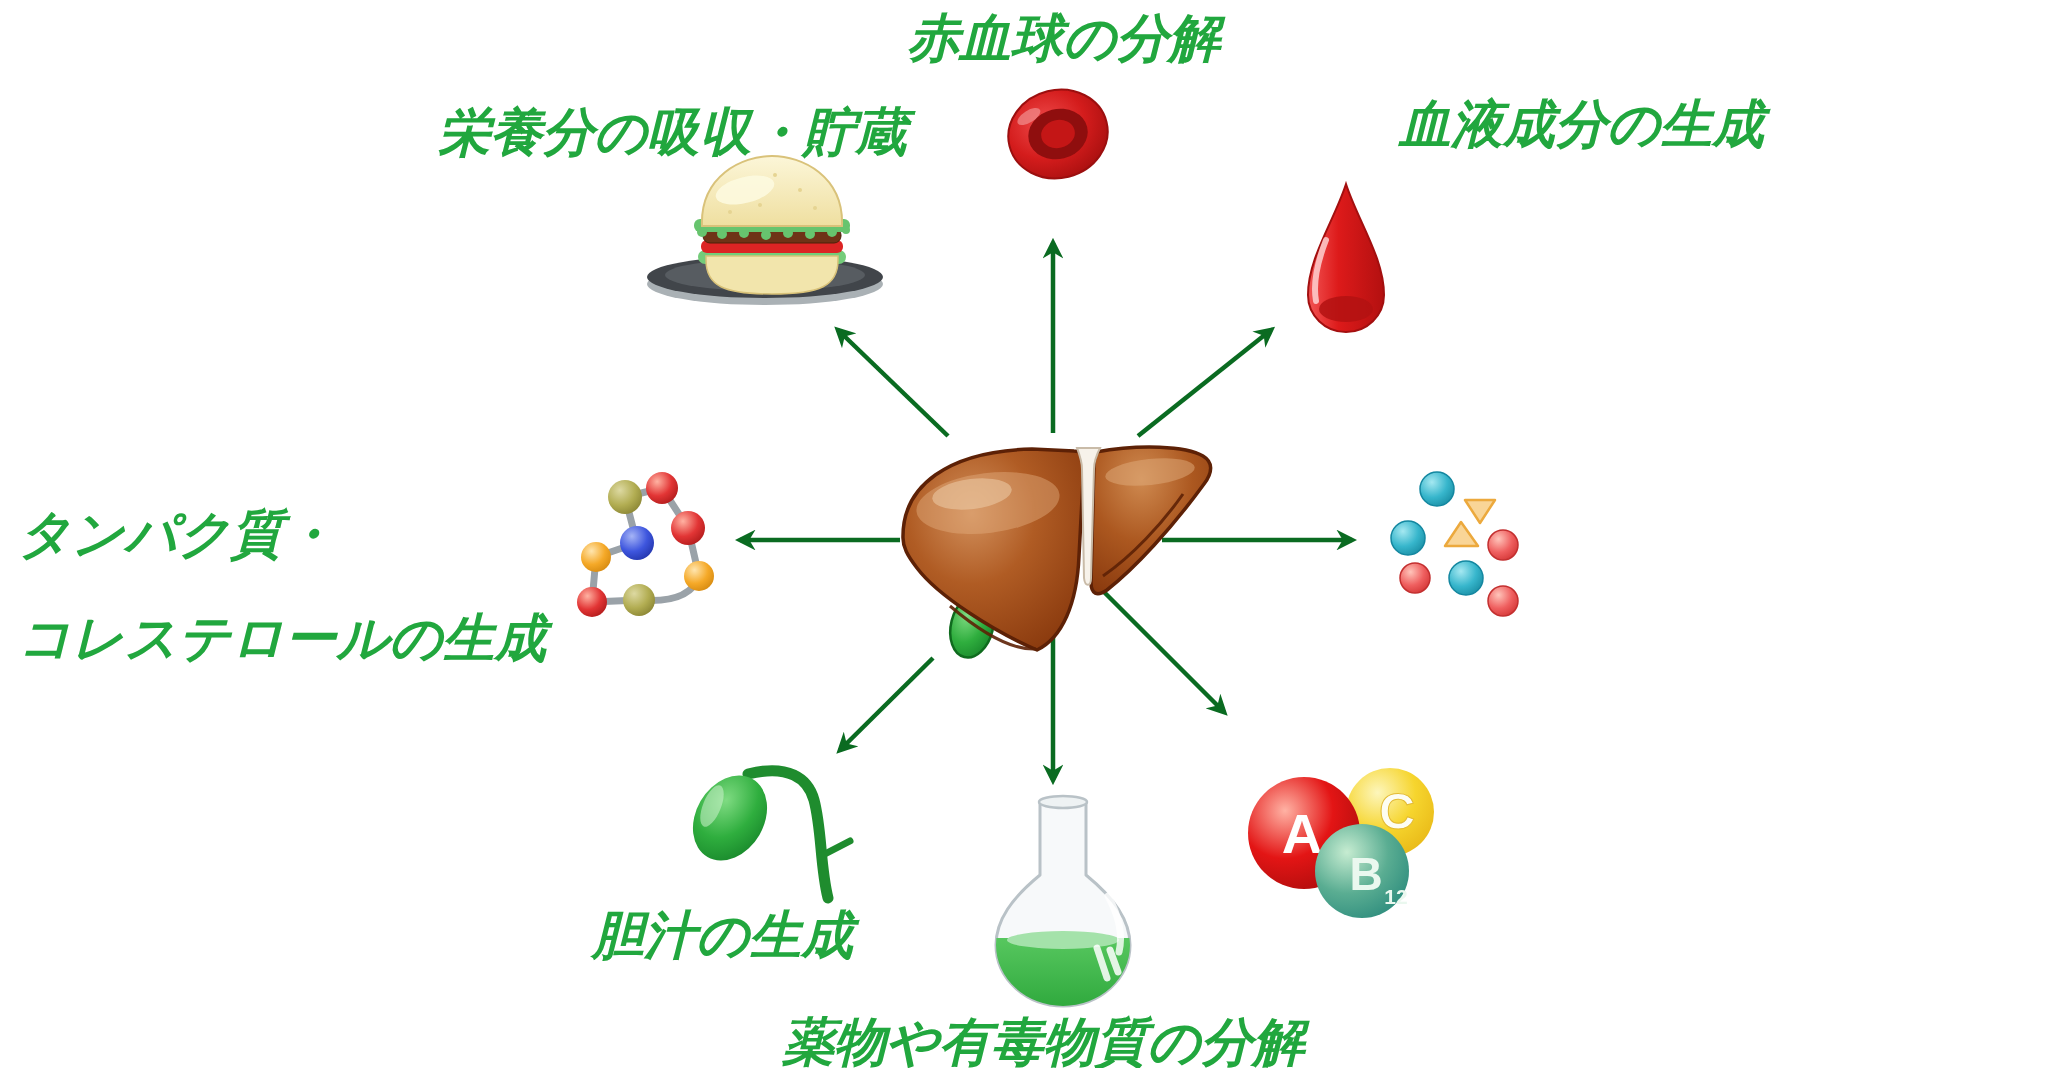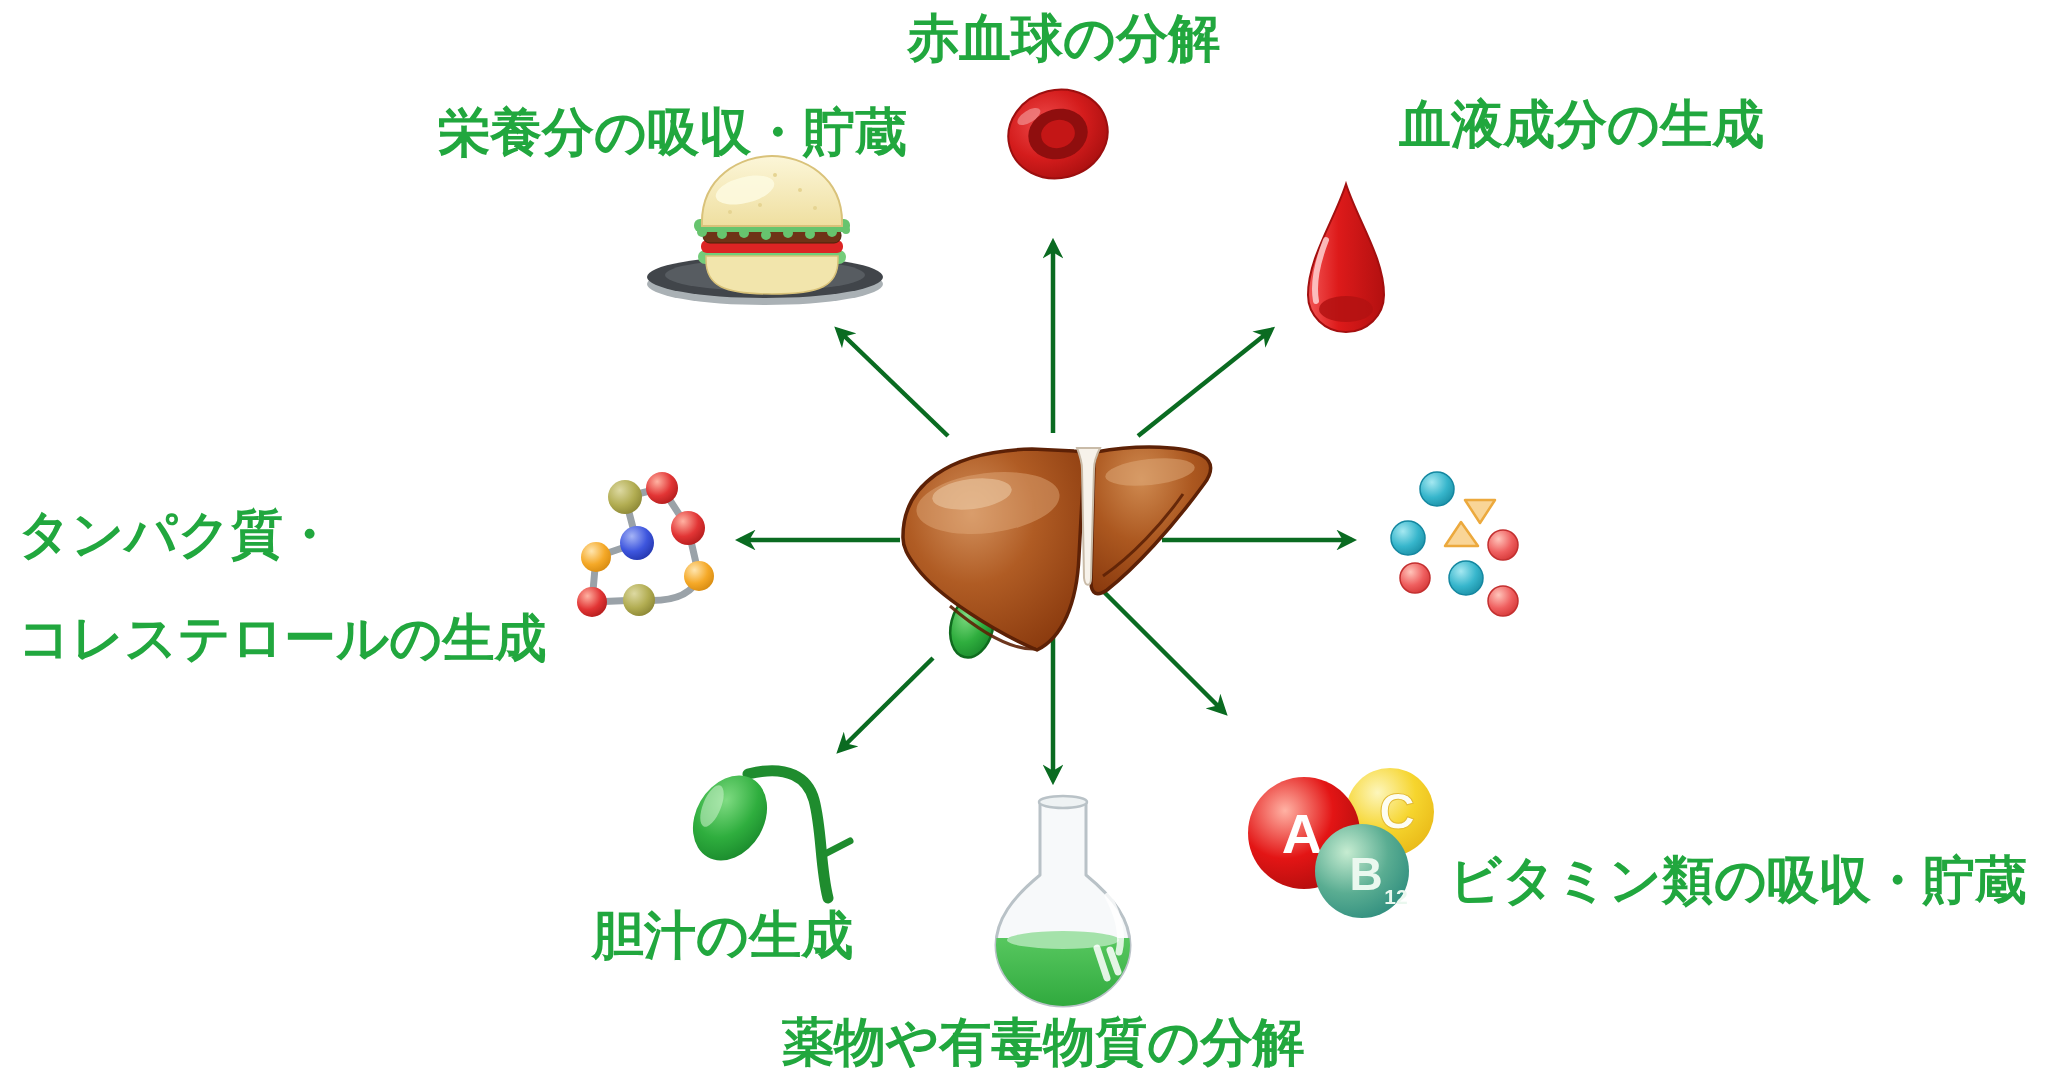--- a/index.html
+++ b/index.html
@@ -12,20 +12,21 @@
   }
   .art { position:absolute; left:0; top:0; width:2048px; height:1068px; }
   .lbl {
     position:absolute;
     font-weight:bold;
     font-size:52px;
     line-height:1.1;
     color:#21a73e;
     white-space:nowrap;
     text-shadow:1px 1px 0 rgba(255,255,255,.6);
+    font-style:italic;
   }
 </style>
 </head>
 <body>
 
 <div class="canvas">
 
 <svg class="art" viewBox="0 0 2048 1068">
   <defs>
     <marker id="ah" viewBox="0 0 10 10" refX="7.5" refY="5" markerWidth="4.6" markerHeight="4.6" orient="auto-start-reverse">
@@ -232,15 +233,14 @@
   </g>
 </svg>
 
 <div class="lbl" style="left:907px; top:10px;">赤血球の分解</div>
 <div class="lbl" style="left:438px; top:104px;">栄養分の吸収・貯蔵</div>
 <div class="lbl" style="left:1399px; top:96px;">血液成分の生成</div>
 <div class="lbl" style="left:18px; top:506px;">タンパク質・</div>
 <div class="lbl" style="left:18px; top:588px;margin-top:22px;">コレステロールの生成</div>
 <div class="lbl" style="left:592px; top:907px;">胆汁の生成</div>
 <div class="lbl" style="left:782px; top:1014px;">薬物や有毒物質の分解</div>
-<div class="lbl" style="left:1449px; top:852px;">ビタミン類の吸収・貯蔵</div>
 
 </div>
 
 </body></html>

